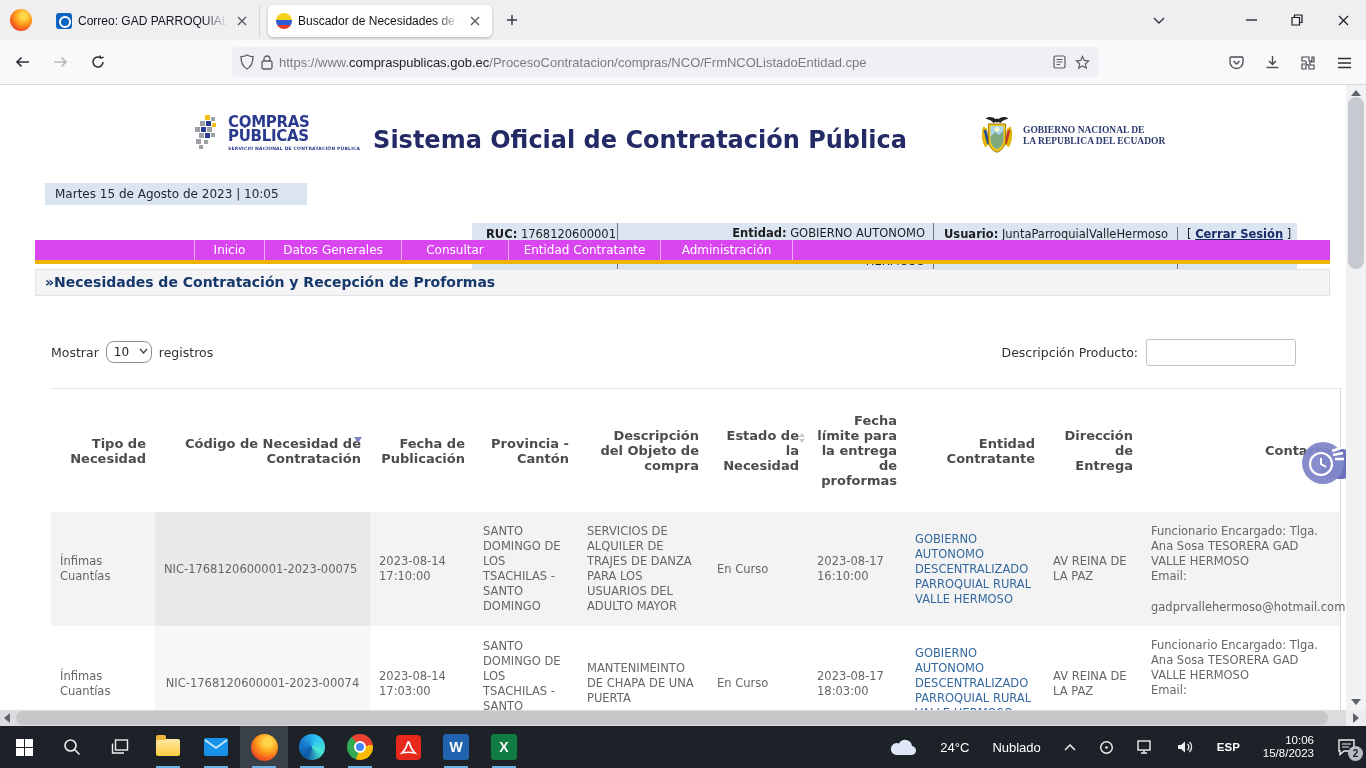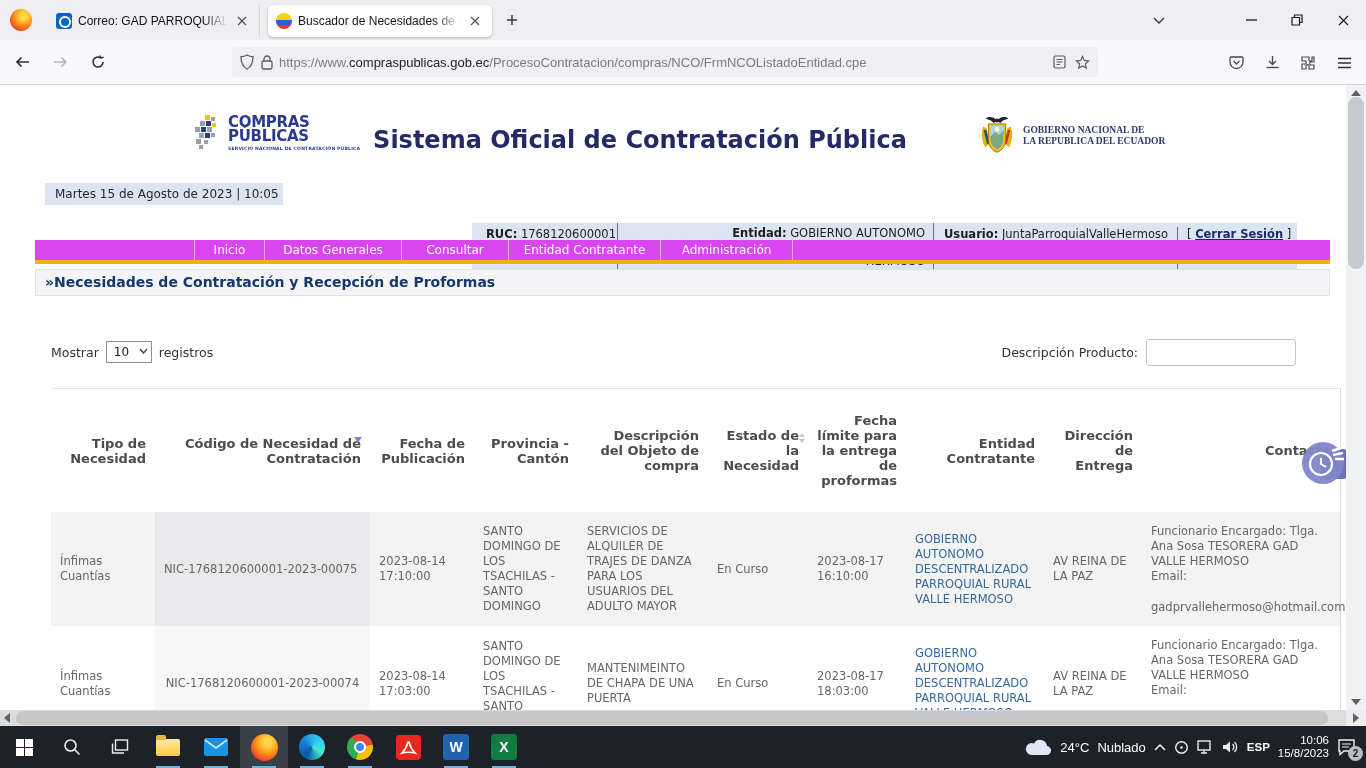--- a/index.html
+++ b/index.html
@@ -51,21 +51,21 @@
   .logotext .l1,.logotext .l2 { font-size:15px; font-weight:bold; color:#2a3a8c; line-height:14px; letter-spacing:-.3px; }
   .logotext .tg { font-size:4.5px; font-weight:bold; color:#2a3a8c; margin-top:3px; letter-spacing:.2px; }
 
   .main-title { left:0; top:41px; width:1280px; text-align:center;
                 font-size:24px; font-weight:bold; color:#232a66; }
 
   .govblock { left:978px; top:28px; display:flex; align-items:center; }
   .govtext { margin-left:7px; font-family:"Liberation Serif",serif; font-weight:bold;
              font-size:9.5px; color:#2c3a6e; line-height:11px; }
 
-  .datebox { left:45px; top:98px; width:238px; height:22px; background:#dbe5f2;
+  .datebox { left:45px; top:98px; width:262px; height:22px; background:#dbe5f2;
              line-height:22px; padding-left:10px; font-size:12px; color:#23282d; }
   .sessionbox { left:472px; top:98px; width:825px; height:46px; background:#dbe5f2;
                 display:flex; font-size:11.5px; color:#1d1d1f;margin-top:40px; }
   .sessionbox b { font-weight:bold; }
   .s-ruc { width:146px; padding:4px 0 0 14px; border-right:1px solid #6b7280; }
   .s-ent { width:316px; padding:3px 8px 0 0; text-align:right; border-right:1px solid #6b7280; line-height:14px; }
   .s-user { flex:1; padding:4px 0 0 10px; display:flex; align-items:flex-start; }
   .s-sep { border-left:1px solid #6b7280; align-self:stretch; margin:0 9px; }
   .logout { color:#1b2a6b; font-weight:bold; text-decoration:underline; cursor:pointer; }
 
@@ -74,21 +74,21 @@
   .nav-spacer { width:160px; border-right:1px solid rgba(255,255,255,.55); }
   .nav-item { line-height:20px; text-align:center; border-right:1px solid rgba(255,255,255,.55); cursor:pointer; }
   .goldbar { left:35px; top:175px; width:1295px; height:4px; background:#edb50a; }
   .pagetitle { left:35px; top:184px; width:1295px; height:27px; background:#f4f4f6;
                border:1px solid #e3e3e7; line-height:25px; padding-left:9px;
                font-weight:bold; font-size:14px; color:#16386b; }
 
   .mostrar { left:51px; top:256px; display:flex; align-items:center; font-size:12.5px; color:#333; }
   .selwrap { position:relative; margin:0 7px; }
   .selwrap select { appearance:none; -webkit-appearance:none; width:46px; height:22px;
-      border:1px solid #8f8f94; border-radius:0; background:#fff; font-size:12px;
+      border:1px solid #8f8f94; border-radius:8px; background:#fff; font-size:12px;
       padding:0 14px 0 7px; color:#222; font-family:"DejaVu Sans",sans-serif; }
   .selwrap svg { position:absolute; right:4px; top:7px; pointer-events:none; }
   .filter { left:860px; top:254px; width:436px; display:flex; align-items:center;
             justify-content:flex-end; font-size:12.5px; color:#333; }
   .filter input { width:150px; height:27px; border:1px solid #c3c3c7; border-radius:3px;
                   margin-left:8px; padding:0 6px; font-size:12px; }
 
   table.nco { left:51px; top:303px; position:absolute; border-collapse:collapse; table-layout:fixed;
               width:1289px; border-top:1px solid #e8e8ea; border-right:1px solid #d9d9dc; }
   table.nco th { text-align:right; font-size:13px; font-weight:bold; color:#4c4c4c;
@@ -137,21 +137,21 @@
   .ffball { width:27px; height:27px; border-radius:50%;
     background:radial-gradient(circle at 62% 30%, #ffd54a 0 15%, #ff9c1a 42%, #f0541f 70%, #c2185b 100%); }
   .edgeball { width:26px; height:26px; border-radius:50%;
     background:conic-gradient(from 210deg, #0c59a4, #1b7fd4, #2bc5f4, #49e8d2, #0c59a4); }
   .chromeball { width:26px; height:26px; border-radius:50%; position:relative;
     background:conic-gradient(from -40deg, #ea4335 0 33%, #fbbc05 0 66%, #34a853 0 100%); }
   .chromeball::after { content:""; position:absolute; left:7px; top:7px; width:12px; height:12px;
     border-radius:50%; background:#4285f4; border:2px solid #fff; box-sizing:border-box; }
   .officetile { width:26px; height:26px; border-radius:3px; display:flex; align-items:center;
                 justify-content:center; font-weight:bold; font-size:14px; color:#fff; }
-  .tray { margin-left:auto; display:flex; align-items:center; gap:8px; padding-right:10px; font-size:13px; }
+  .tray { margin-left:auto; display:flex; align-items:center; gap:23px; padding-right:10px; font-size:13px; }
   .tray .sm { font-size:11.5px; }
   .clockblk { text-align:right; font-size:11.5px; line-height:13px; }
   .noti { position:relative; }
   .badge { position:absolute; right:-7px; bottom:-5px; width:15px; height:15px; border-radius:50%;
            background:#b6bdc4; color:#15181b; font-size:10px; font-weight:bold;
            display:flex; align-items:center; justify-content:center; }
 </style>
 </head>
 <body>
 

